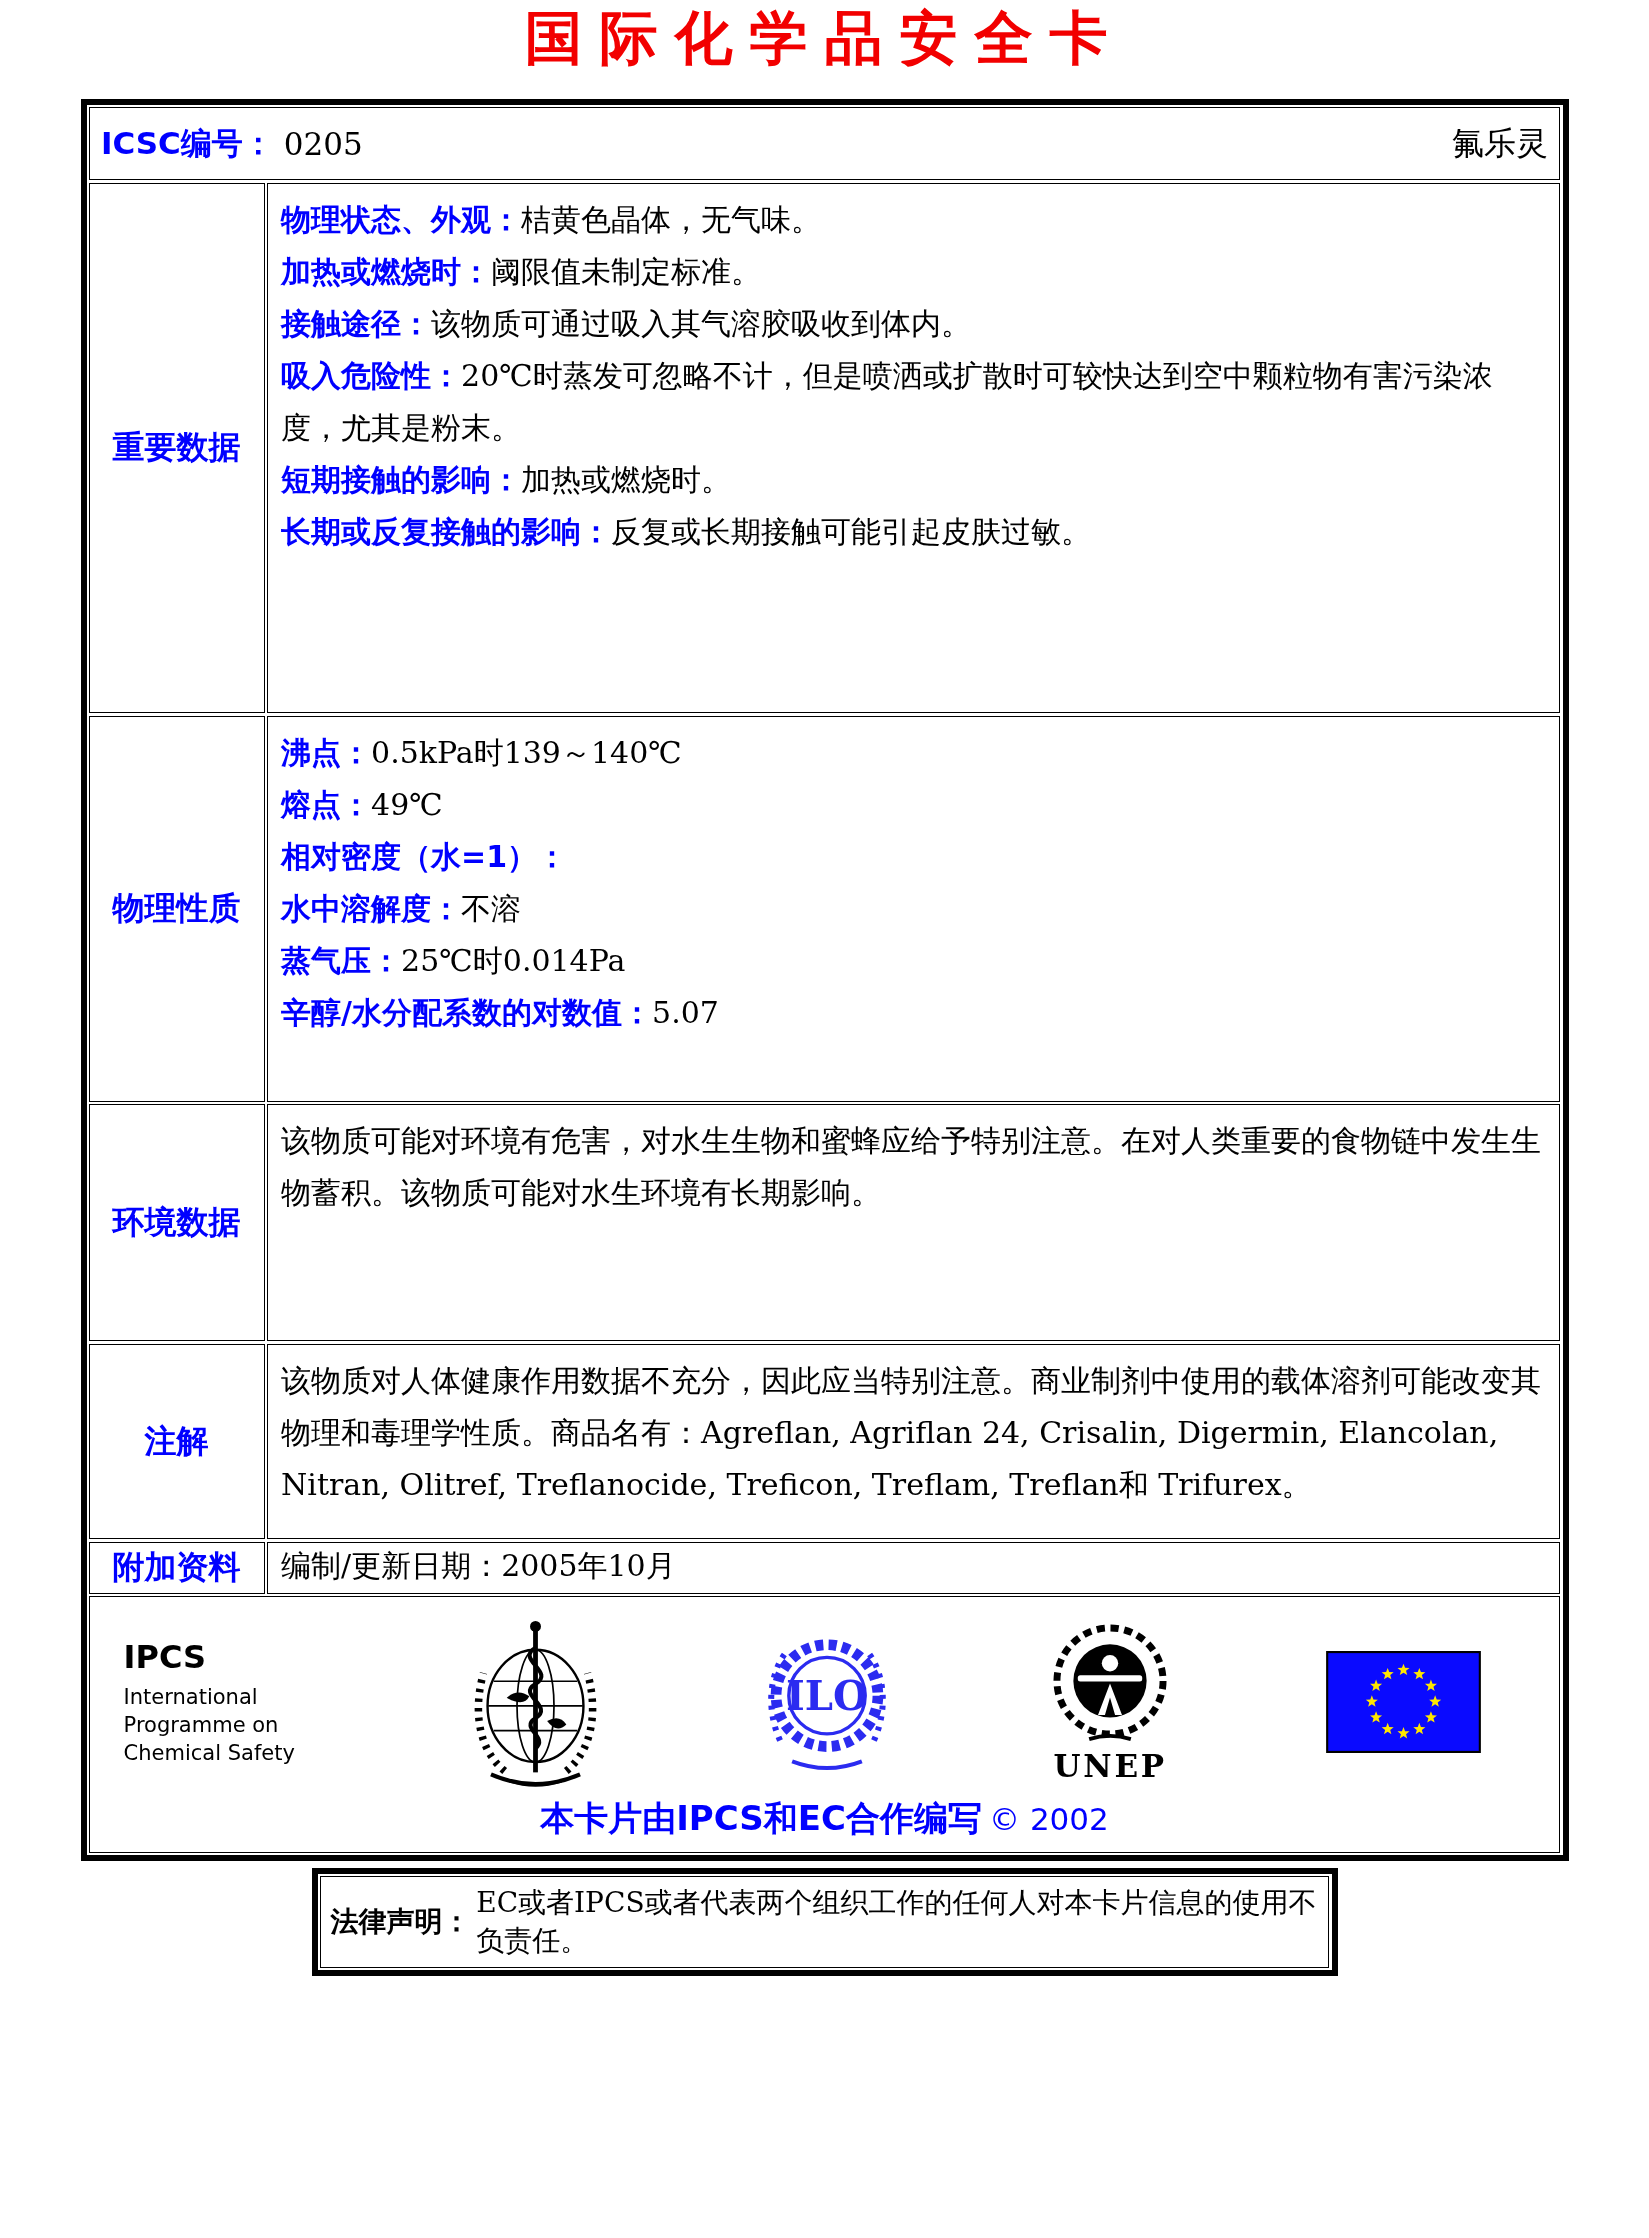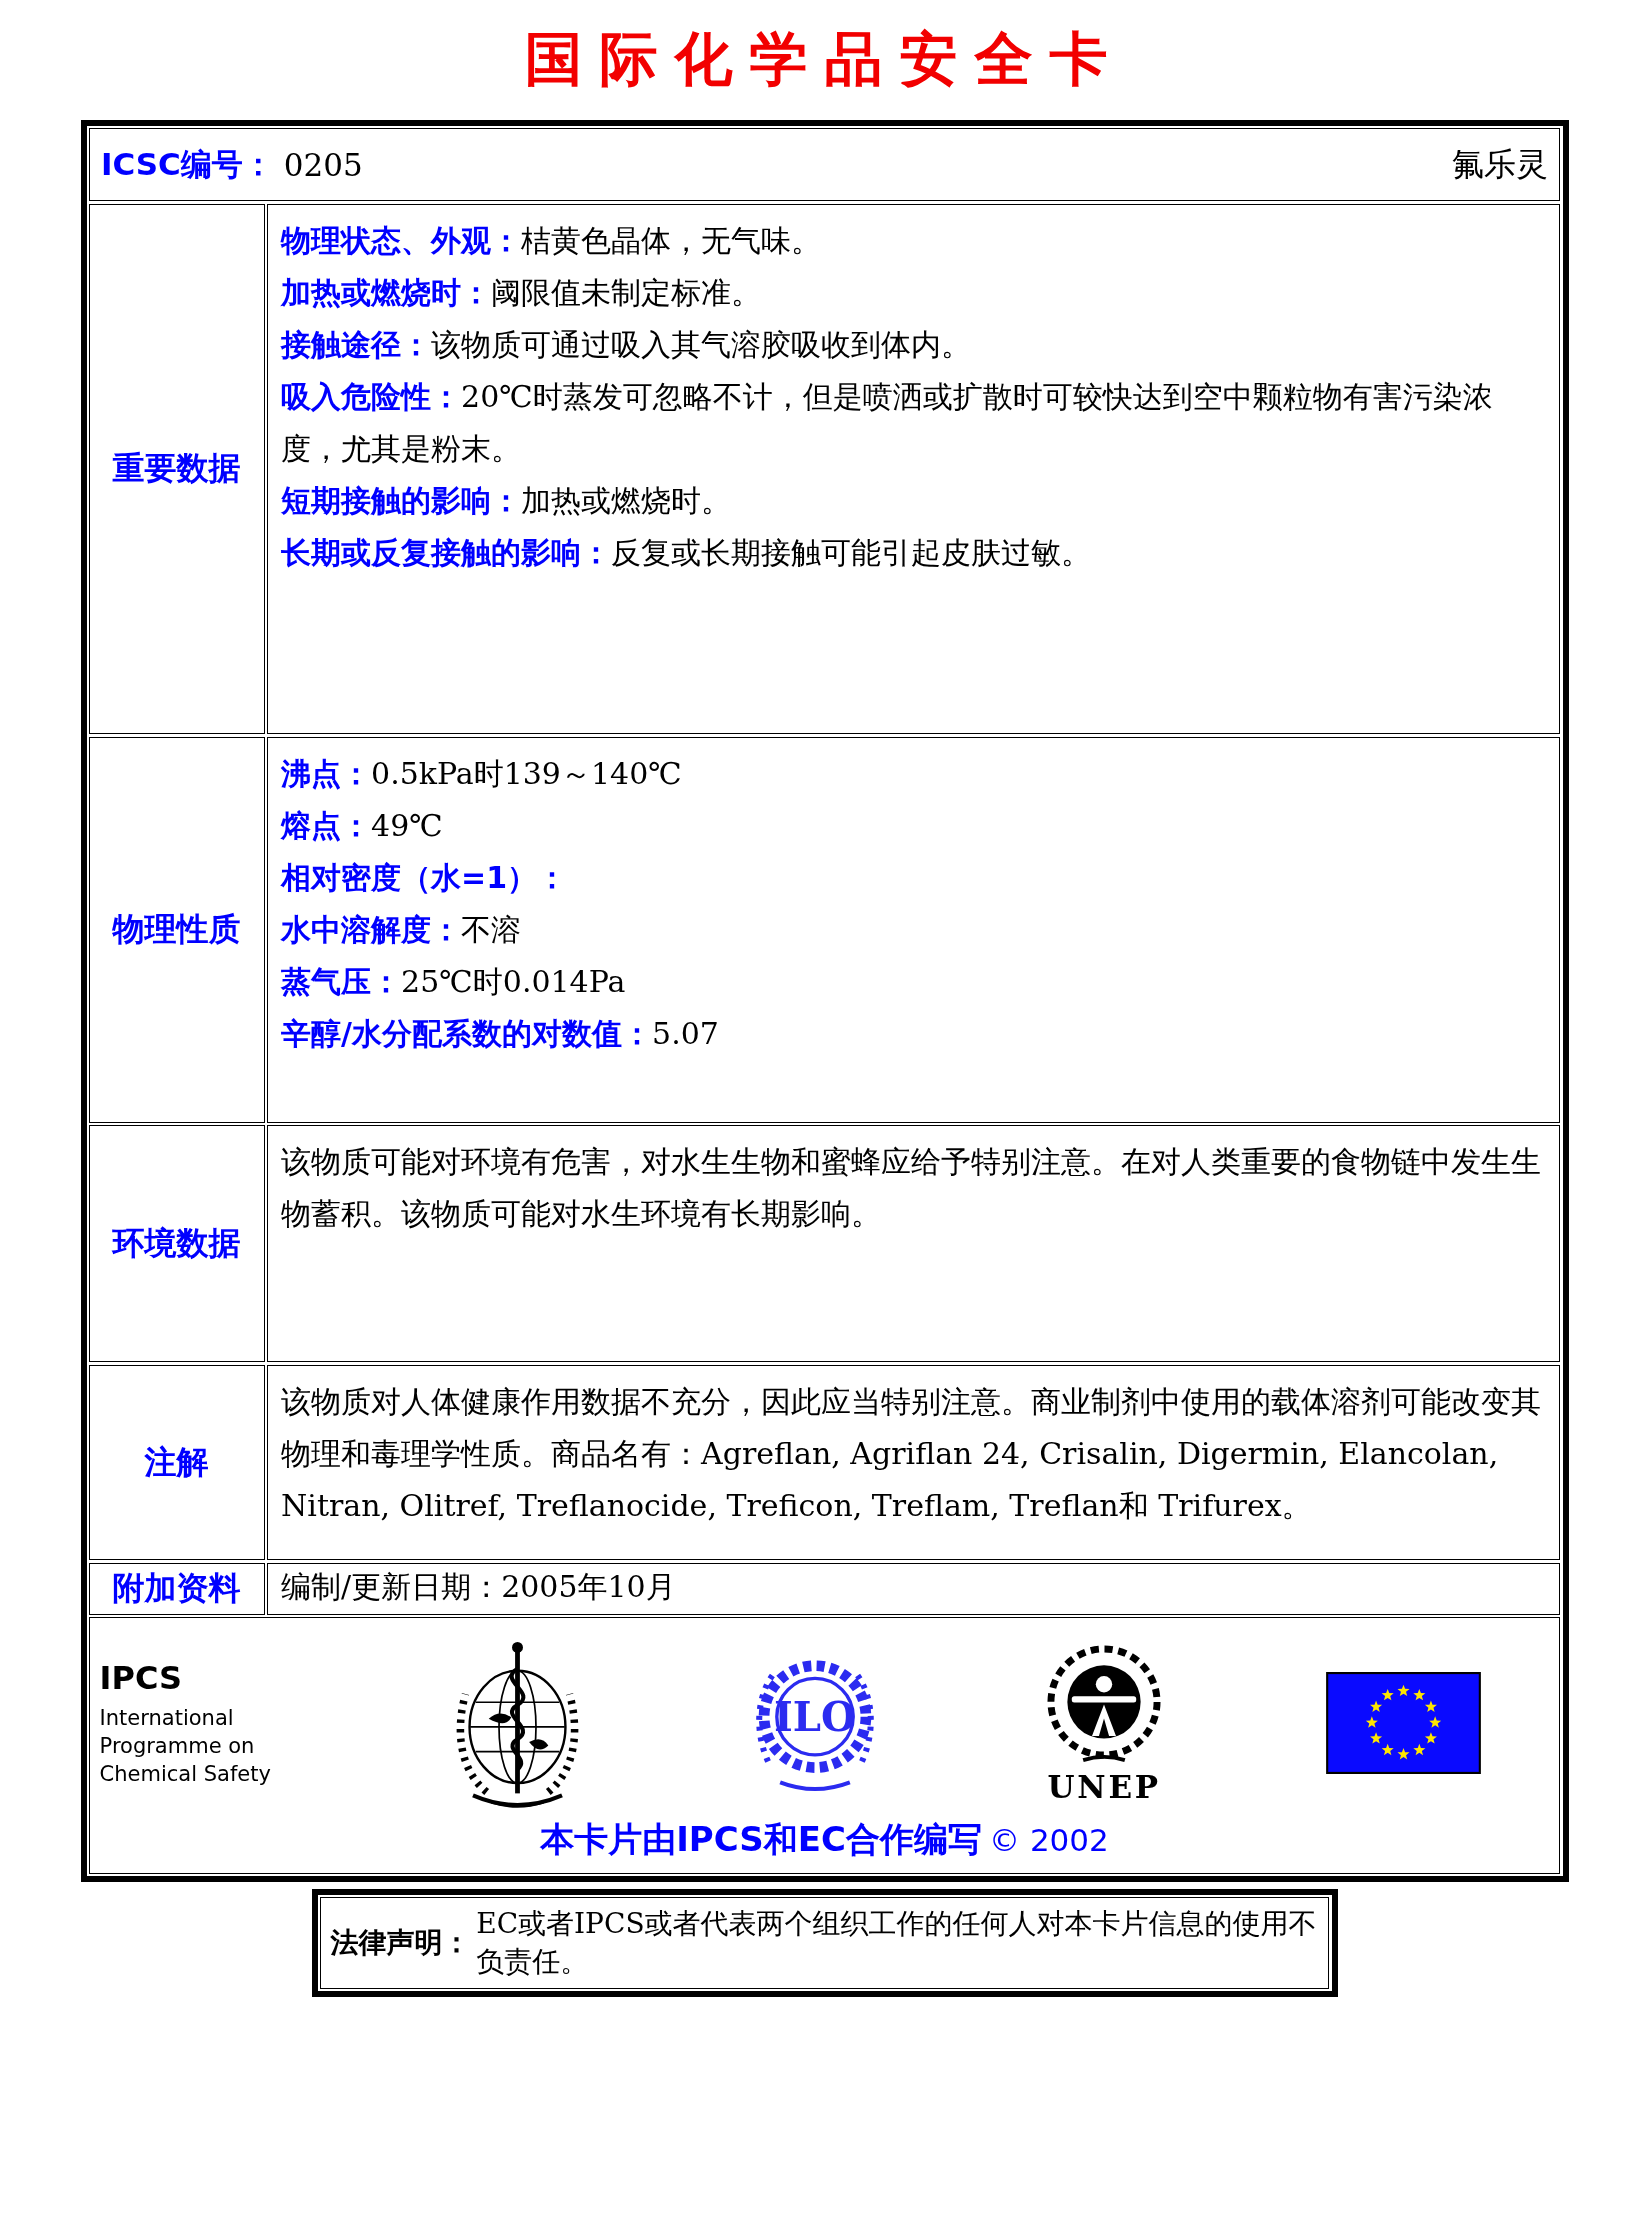--- a/index.html
+++ b/index.html
@@ -10,21 +10,21 @@
     --star-yellow:#FFE600;
     --ink:#000000;
   }
   *{margin:0;padding:0;box-sizing:border-box;}
   html,body{background:#ffffff;}
   .page{
     width:1649px;height:2239px;background:#ffffff;position:relative;
     font-family:"DejaVu Serif",serif;color:var(--ink);
   }
   .main-title{
-    text-align:center;padding-top:21px;
+    text-align:center;
     font-family:"DejaVu Sans",sans-serif;font-weight:bold;
     font-size:58px;letter-spacing:17px;color:var(--title-red);
     white-space:nowrap;
   }
   .card{
     margin:21px auto 0;width:1488px;
     border:6.3px solid var(--ink);padding:2.1px;
     display:flex;flex-direction:column;gap:2.8px;
   }
   .row{display:flex;gap:2.8px;}
@@ -54,21 +54,21 @@
   .sec-1 .content-cell{min-height:386px;}
   .sec-2 .content-cell{min-height:237px;}
   .sec-3 .content-cell{min-height:195px;}
   .sec-4 .content-cell{min-height:38px;padding-top:2.8px;padding-bottom:4px;line-height:39px;}
   
   .logos-cell{flex:1;min-height:189px;display:flex;flex-direction:column;}
   .logos-strip{
     display:flex;align-items:center;justify-content:space-between;
     padding:18.3px 78px 0 10px;
   }
-  .ipcs-block{font-family:"DejaVu Sans",sans-serif;color:var(--ink);width:187px;}
+  .ipcs-block{font-family:"DejaVu Sans",sans-serif;color:var(--ink);width:187px;margin-left:24px;}
   .ipcs-acronym{font-size:32px;font-weight:bold;margin-bottom:7px;}
   .ipcs-line{font-size:21px;line-height:28px;}
   .logo{display:block;}
   .who-logo{color:var(--ink);}
   .ilo-logo{color:var(--ilo-blue);}
   .unep-block{display:flex;flex-direction:column;align-items:center;}
   .unep-label{
     font-family:"DejaVu Serif",serif;font-weight:bold;font-size:31px;
     letter-spacing:2.8px;margin-top:1.4px;color:var(--ink);
   }

